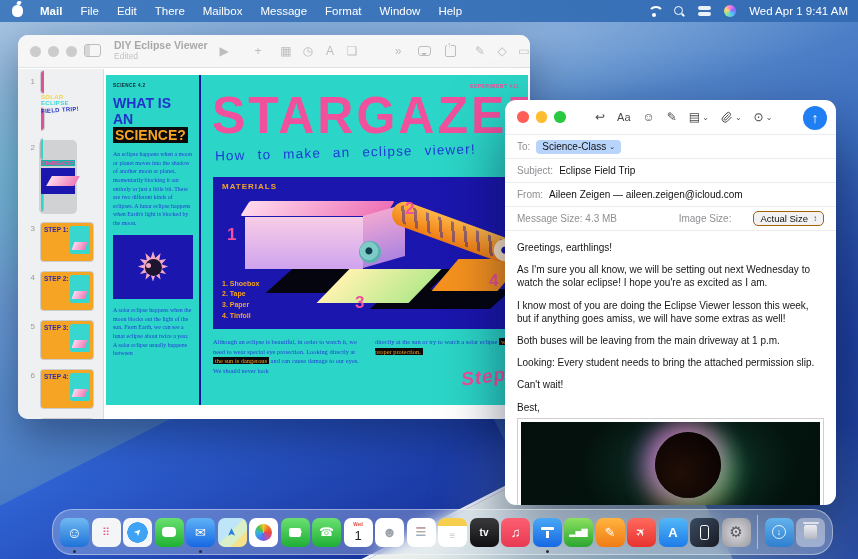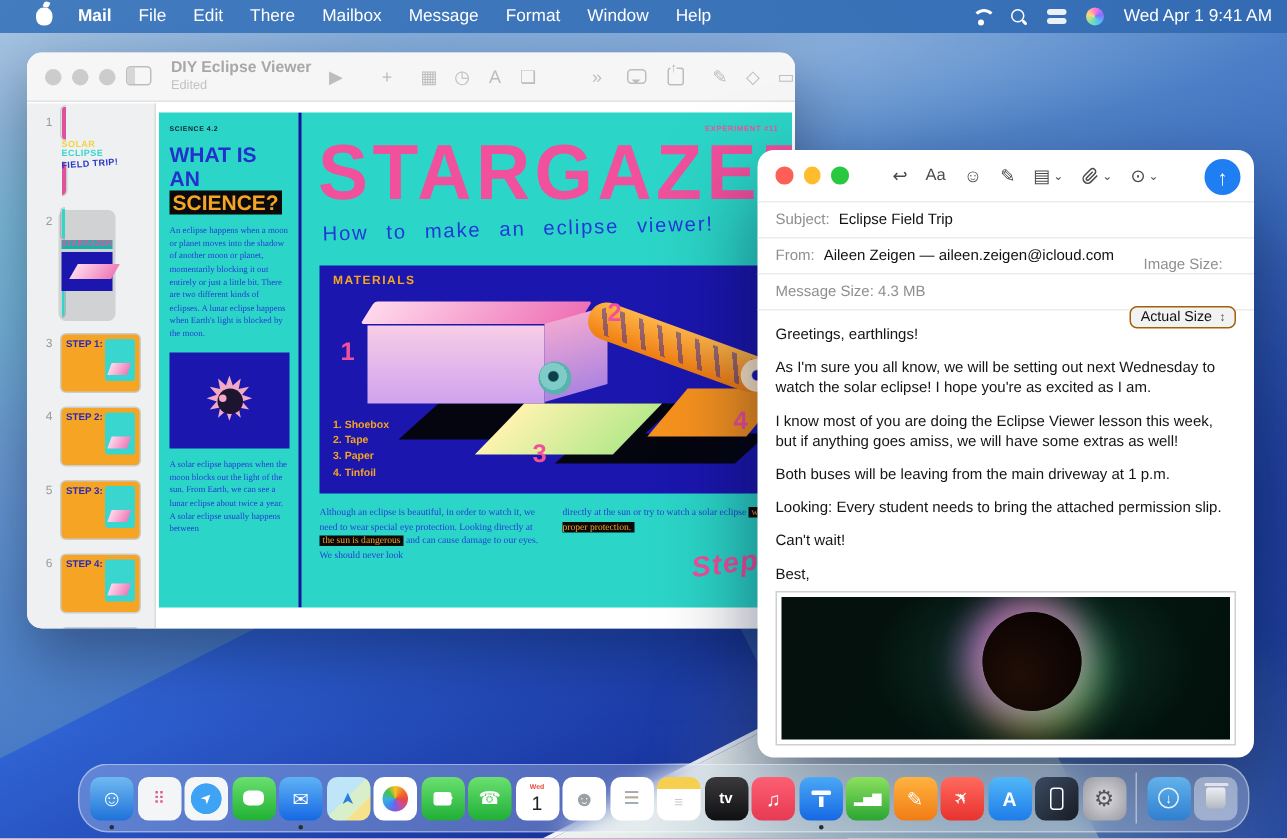--- a/index.html
+++ b/index.html
@@ -20,21 +20,21 @@
     background:linear-gradient(180deg,#eef2ef 0%,#b9cdd0 45%,rgba(120,160,185,.0) 100%);
     border-top:3px solid rgba(255,255,255,.95); transform:rotate(-27deg) translate(120px,120px); }
   .wall-deep-right { position:absolute; right:-150px; top:150px; width:460px; height:360px; border-radius:50%;
     background:radial-gradient(circle,rgba(16,36,140,.6),rgba(16,36,140,0) 72%); filter:blur(10px); }
   .wall-steel-bottom { position:absolute; right:-90px; bottom:-130px; width:560px; height:280px; border-radius:50%;
     background:radial-gradient(circle,rgba(120,158,192,.75),rgba(120,158,192,0) 75%); filter:blur(12px); }
 
   
   .menubar { position:absolute; top:0; left:0; right:0; height:22px; z-index:10;
     background:linear-gradient(90deg,rgba(58,118,188,.92),rgba(49,105,178,.92));
-    display:flex; align-items:center; color:#fff; font-size:11.5px; padding-left:16px; }
+    display:flex; align-items:center; color:#fff; font-size:11.5px; padding-left:4px; }
   .apple { width:11px; height:12px; background:#fff; border-radius:46% 46% 44% 44%; position:relative; margin:0 8px; }
   .apple::before { content:""; position:absolute; top:-4px; left:5px; width:4px; height:4px; background:#fff; border-radius:50% 0; transform:rotate(20deg); }
   .mb-item { padding:0 9px; }
   .mb-item.active { font-weight:bold; }
   .mb-right { margin-left:auto; display:flex; align-items:center; gap:13px; padding-right:10px; }
   .wifi { position:relative; width:14px; height:11px; }
   .wifi::before { content:""; position:absolute; left:1px; top:0; width:12px; height:12px; border:2px solid #fff; border-color:#fff transparent transparent transparent; border-radius:50%; }
   .wifi::after { content:""; position:absolute; left:5px; top:7px; width:4px; height:4px; background:#fff; border-radius:50%; }
   .spot { position:relative; width:11px; height:11px; }
   .spot::before { content:""; position:absolute; left:0; top:0; width:7px; height:7px; border:1.6px solid #fff; border-radius:50%; }
@@ -139,21 +139,21 @@
   .ml-chev { font-size:8px; color:#555; }
   .ml-send { position:absolute; right:9px; top:6px; width:24px; height:24px; border-radius:50%; background:#1f7ff2;
     color:#fff; font-size:14px; font-weight:bold; display:flex; align-items:center; justify-content:center; }
   .ml-row { display:flex; align-items:center; height:24px; padding:0 12px; border-top:1px solid #ececee; font-size:10px; }
   .ml-label { color:#8f8f93; margin-right:6px; }
   .token { display:inline-flex; align-items:center; gap:3px; background:#b9d4fb; border-radius:4px;
     padding:1.5px 6px; color:#111; font-weight:500; }
   .token .ml-chev { font-size:7px; color:#222; }
   .ml-val { color:#111; }
   .ml-size-row { justify-content:space-between; color:#8f8f93; }
-  .img-size { display:flex; align-items:center; gap:22px;flex-direction:column; }
+  .img-size { display:flex; align-items:center; gap:22px; }
   .select-pill { display:flex; align-items:center; gap:5px; background:#f2f2f3; border:1px solid #a16207;
     border-radius:5px; padding:1px 6px; color:#111; font-size:9.5px; }
   .select-pill .ml-chev { font-size:8px; }
   .ml-body { padding:10px 12px 0; font-size:10px; line-height:1.32; color:#151515; border-top:1px solid #ececee; }
   .ml-body p { margin-bottom:9px; }
   .ml-body p.tight { margin-bottom:0; }
   .photo-frame { margin:4px 12px 0; height:103px; border:1px solid #cfcfcf; background:#fff; padding:3px; }
   .eclipse { position:relative; width:100%; height:100%; overflow:hidden;
     background:radial-gradient(150px 95px at 56% 46%, rgba(40,120,90,.4), transparent 72%),
                linear-gradient(120deg,#05100c,#03120e 40%,#041510 70%,#02100b); }
@@ -424,20 +424,27 @@
           <span class="ml-chev">⌄</span>
         </span>
         <span class="ml-tool">
             <span>⊙</span>
             <span class="ml-chev">⌄</span>
           </span>
       </span>
       <span class="ml-send">↑</span>
     </div>
     <div class="ml-row">
+      <span class="ml-label">To:</span>
+      <span class="token">
+          <span>Science-Class</span>
+          <span class="ml-chev">⌄</span>
+        </span>
+    </div>
+    <div class="ml-row">
       <span class="ml-label">Subject:</span>
       <span class="ml-val">Eclipse Field Trip</span>
     </div>
     <div class="ml-row">
       <span class="ml-label">From:</span>
       <span class="ml-val">Aileen Zeigen — aileen.zeigen@icloud.com</span>
     </div>
     <div class="ml-row ml-size-row">
       <span>Message Size: 4.3 MB</span>
       <span class="img-size">

